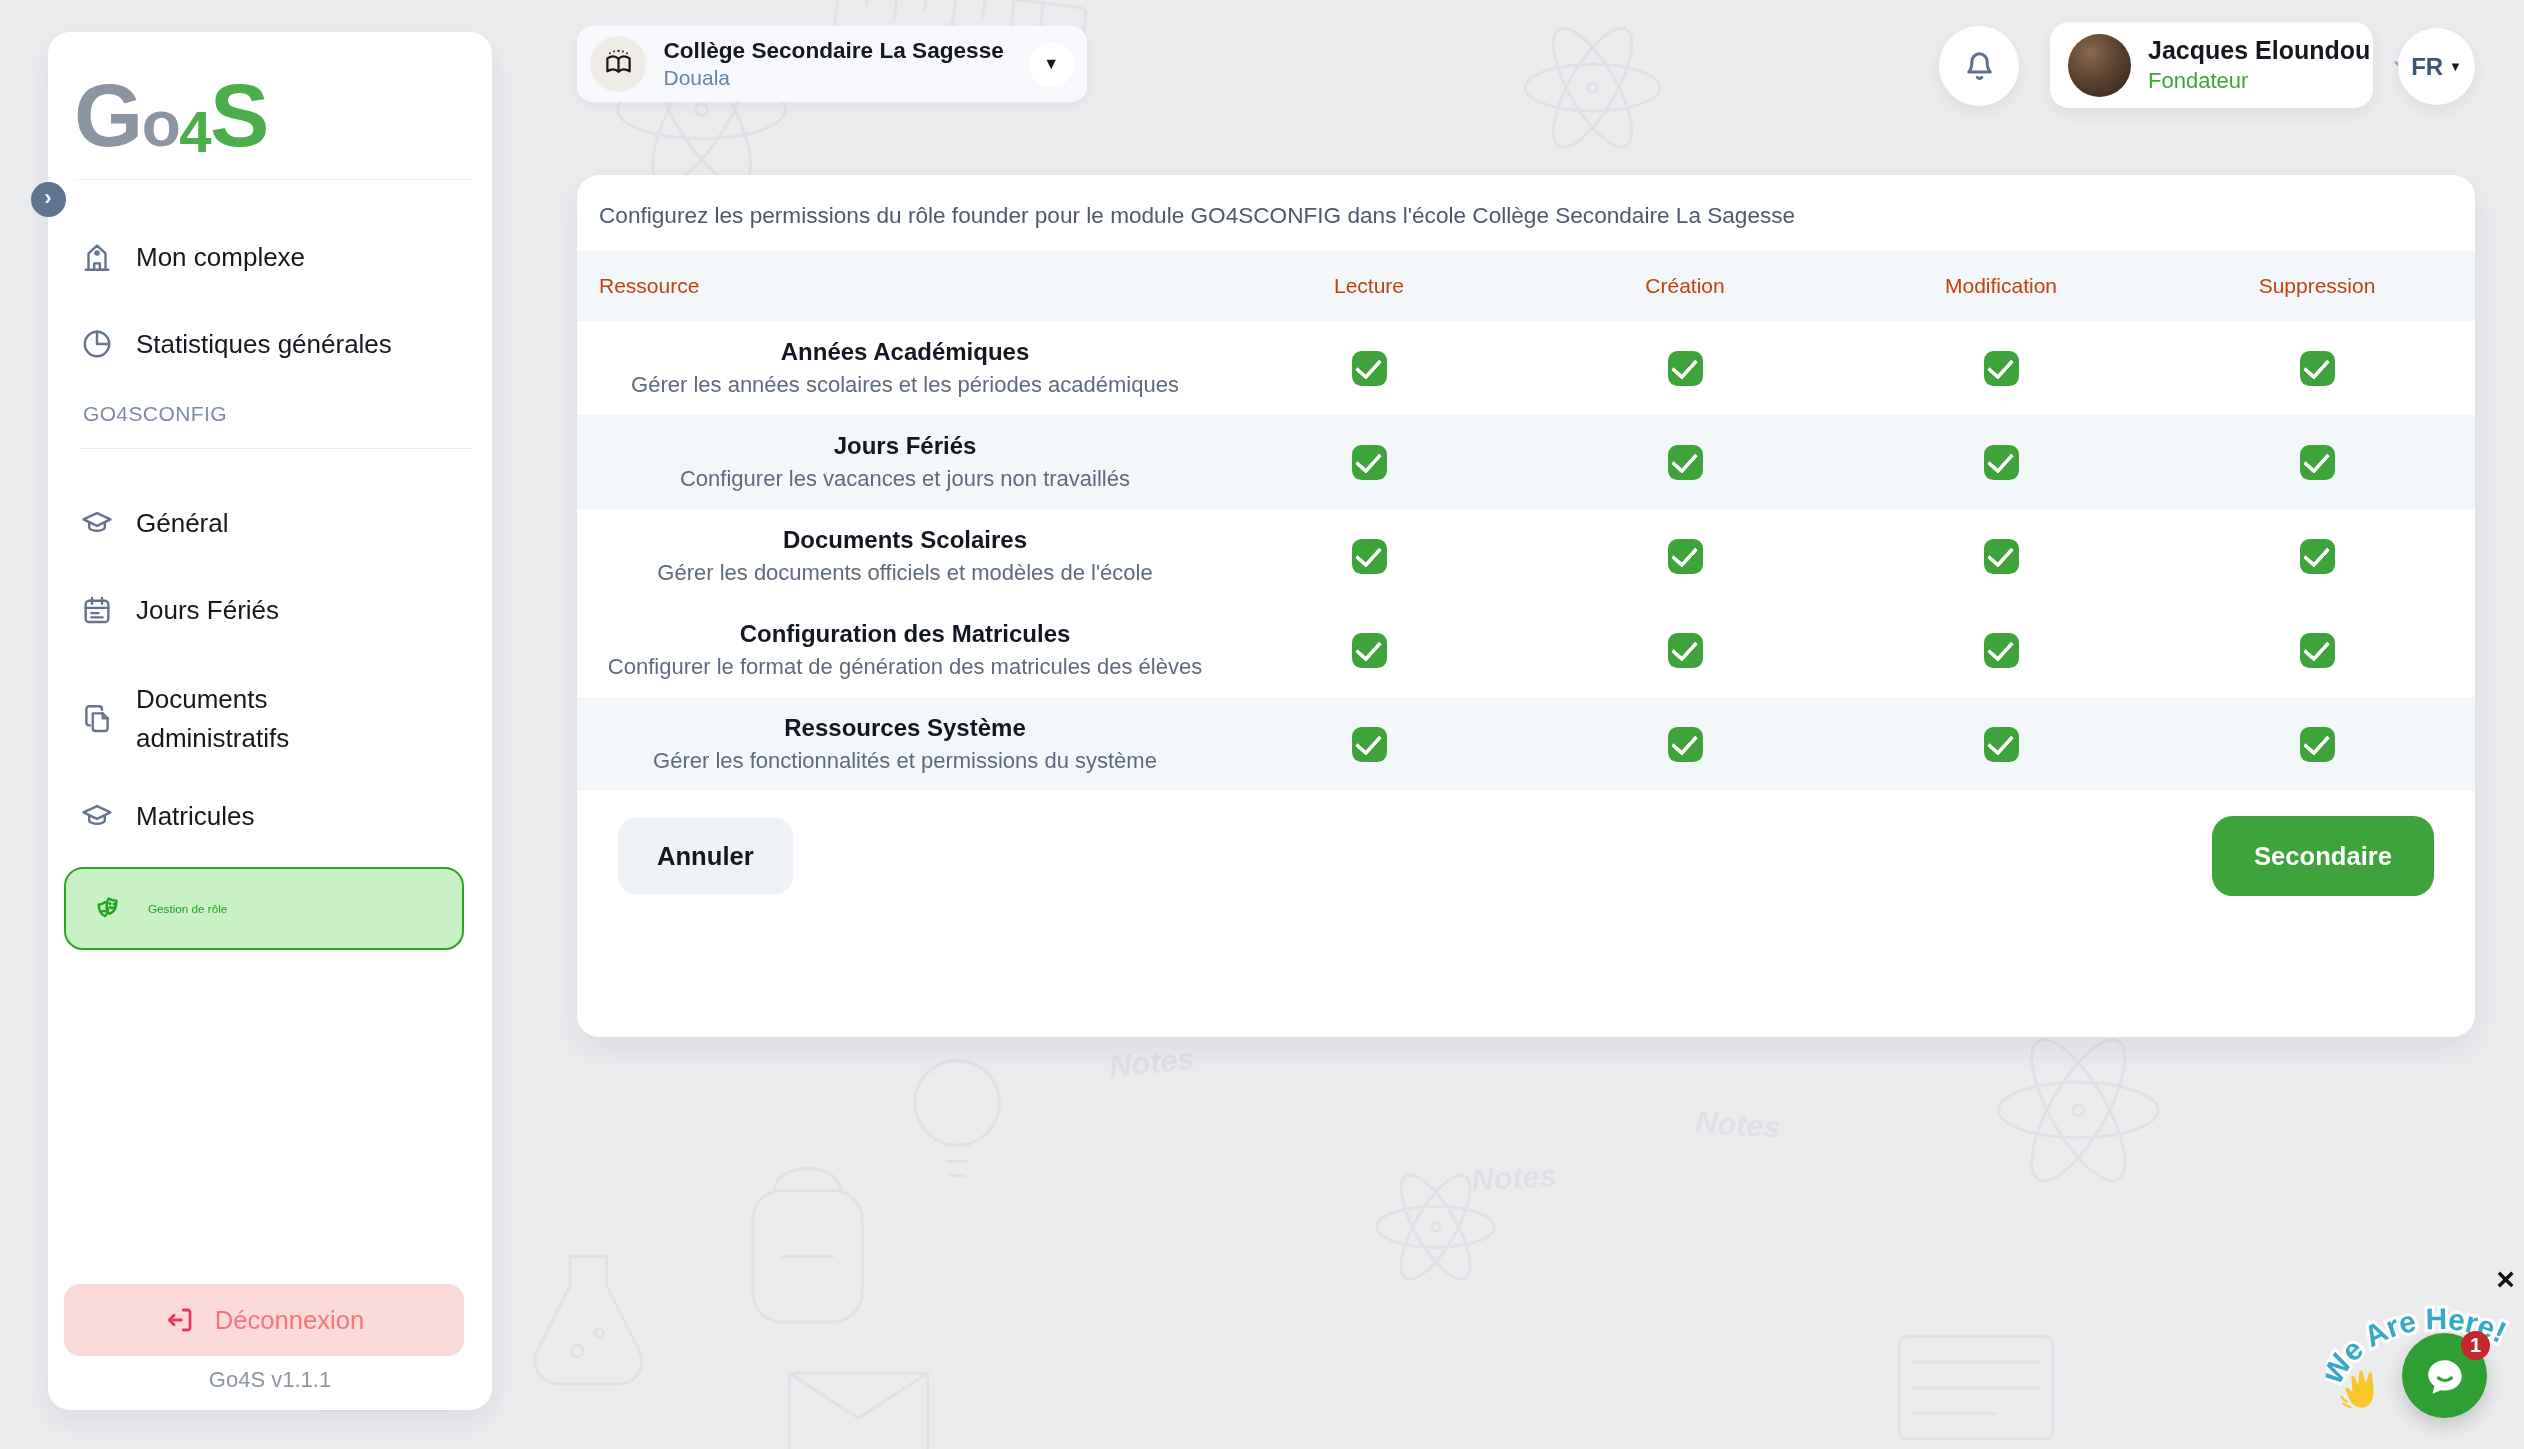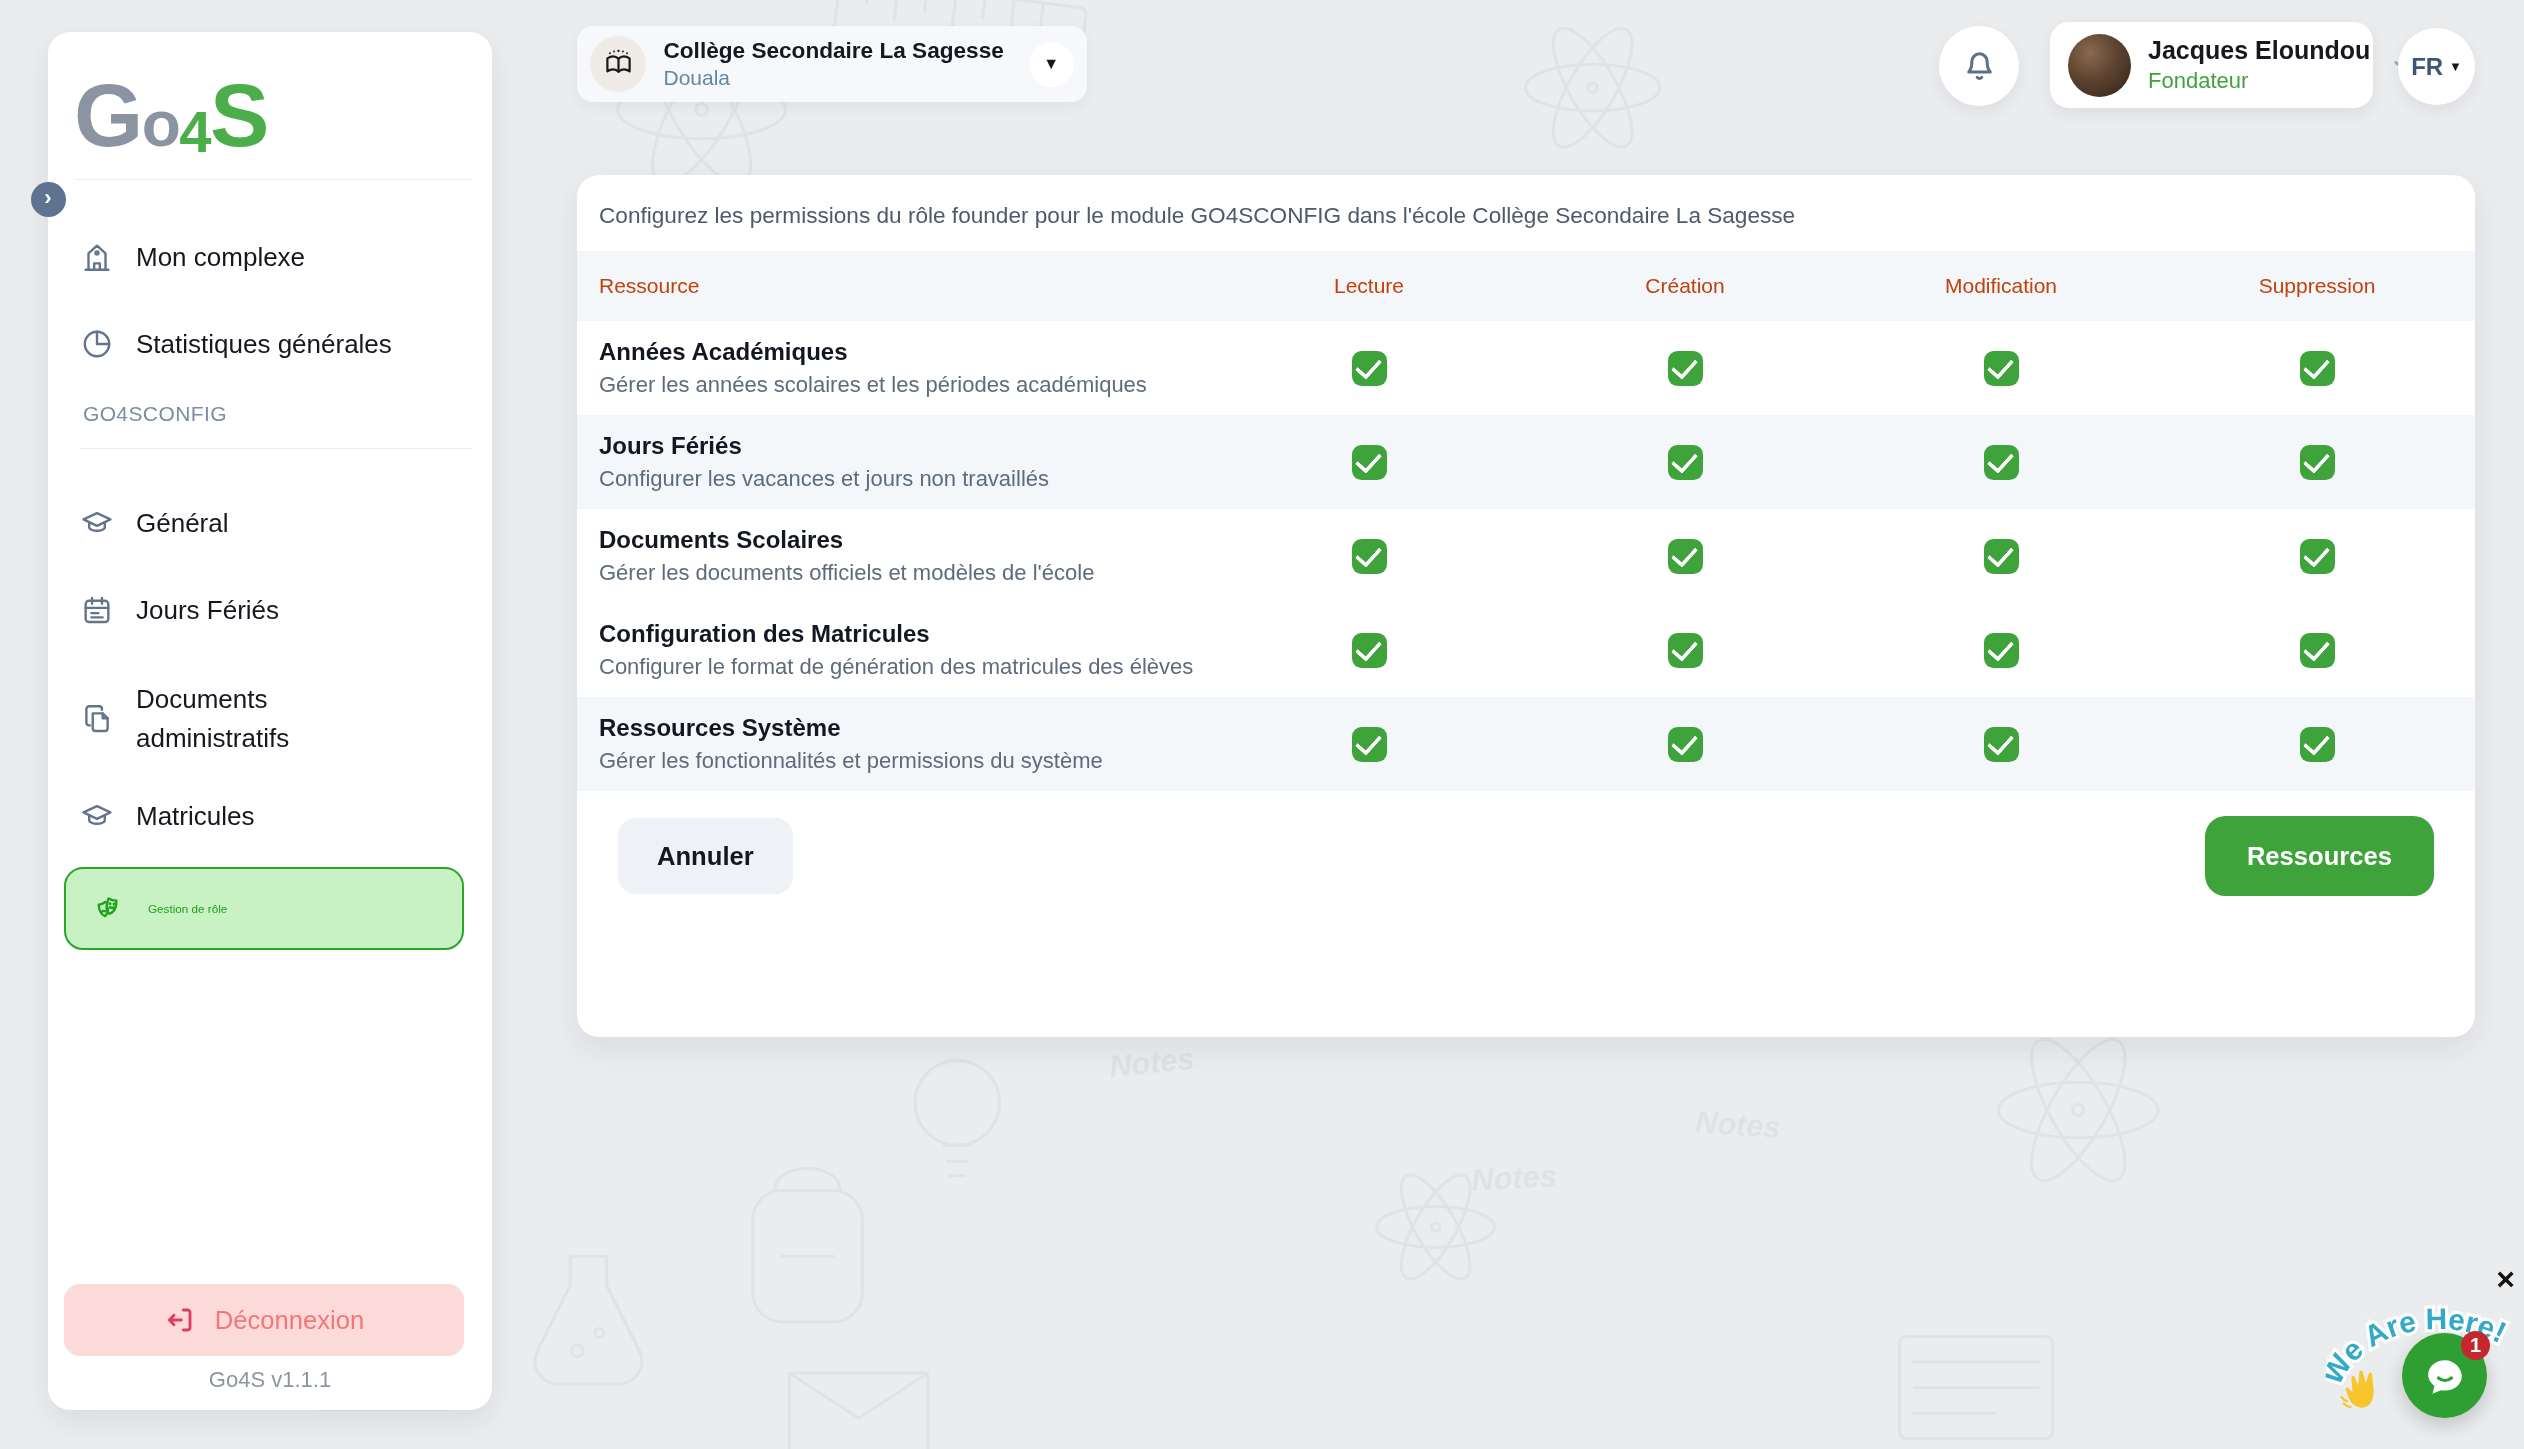--- a/index.html
+++ b/index.html
@@ -70,21 +70,21 @@
   .hdr-btn{height:72px;border-radius:14.6px;padding:0 34px;font-size:24px;font-weight:700;color:#15181e;
     display:flex;align-items:center;border:none;cursor:pointer;font-family:inherit;}
   .hdr-btn.sel{background:#e9eef3;margin-right:22px;}
   .hdr-btn.desel{background:#ffffff;}
   .desc{padding:28px 22px 22px;font-size:22.6px;color:#4d5a6b;}
   .t-head{height:70px;background:#f3f7fa;display:flex;align-items:center;font-size:21px;color:#c2410c;}
   .col-res{flex:1;padding-left:22px;}
   .col-cb{width:316px;text-align:center;flex:none;}
   .t-row{height:94px;display:flex;align-items:center;}
   .t-row.alt{background:#f3f7fa;}
-  .cell-res{flex:1;padding-left:22px;}
+  .cell-res{flex:1;padding-left:22px;text-align:center;}
   .r-title{font-size:24px;font-weight:700;color:#121721;margin-bottom:6.6px;}
   .r-sub{font-size:22px;color:#5d6b7d;}
   .cell-cb{width:316px;display:flex;justify-content:center;flex:none;}
   .cb{width:35px;height:35px;border-radius:9.5px;background:#d7dde3;position:relative;cursor:pointer;}
   .cb.on{background:#3fa33c;}
   .cb.on::after{content:"";position:absolute;left:9.5px;top:3.7px;width:11px;height:20px;
     border-right:4.4px solid #fff;border-bottom:4.4px solid #fff;transform:rotate(42deg);border-radius:1.5px;}
   .m-footer{display:flex;justify-content:space-between;align-items:center;gap:12px;padding:25px 41px 0;}
   .btn-cancel{background:#eef1f5;border:none;border-radius:17.5px;height:76px;padding:0 39px;
     font-size:25.6px;font-weight:700;color:#15181e;cursor:pointer;font-family:inherit;}
@@ -434,21 +434,21 @@
       <div class="cell-cb">
           <span class="cb on"></span>
         </div>
       <div class="cell-cb">
           <span class="cb on"></span>
         </div>
     </div>
 
     <div class="m-footer">
       <button class="btn-cancel">Annuler</button>
-      <button class="btn-save">Ressources</button>
+      <button class="btn-save">Secondaire</button>
     </div>
   </section>
 
   <button class="chat-close">×</button>
 
   <div class="chat-arc">
     <svg width="205" height="139" viewBox="0 0 300 205">
       <defs>
           <path id="arcP" d="M20 180 A 160 125 0 0 1 290 118"></path>
         </defs>

